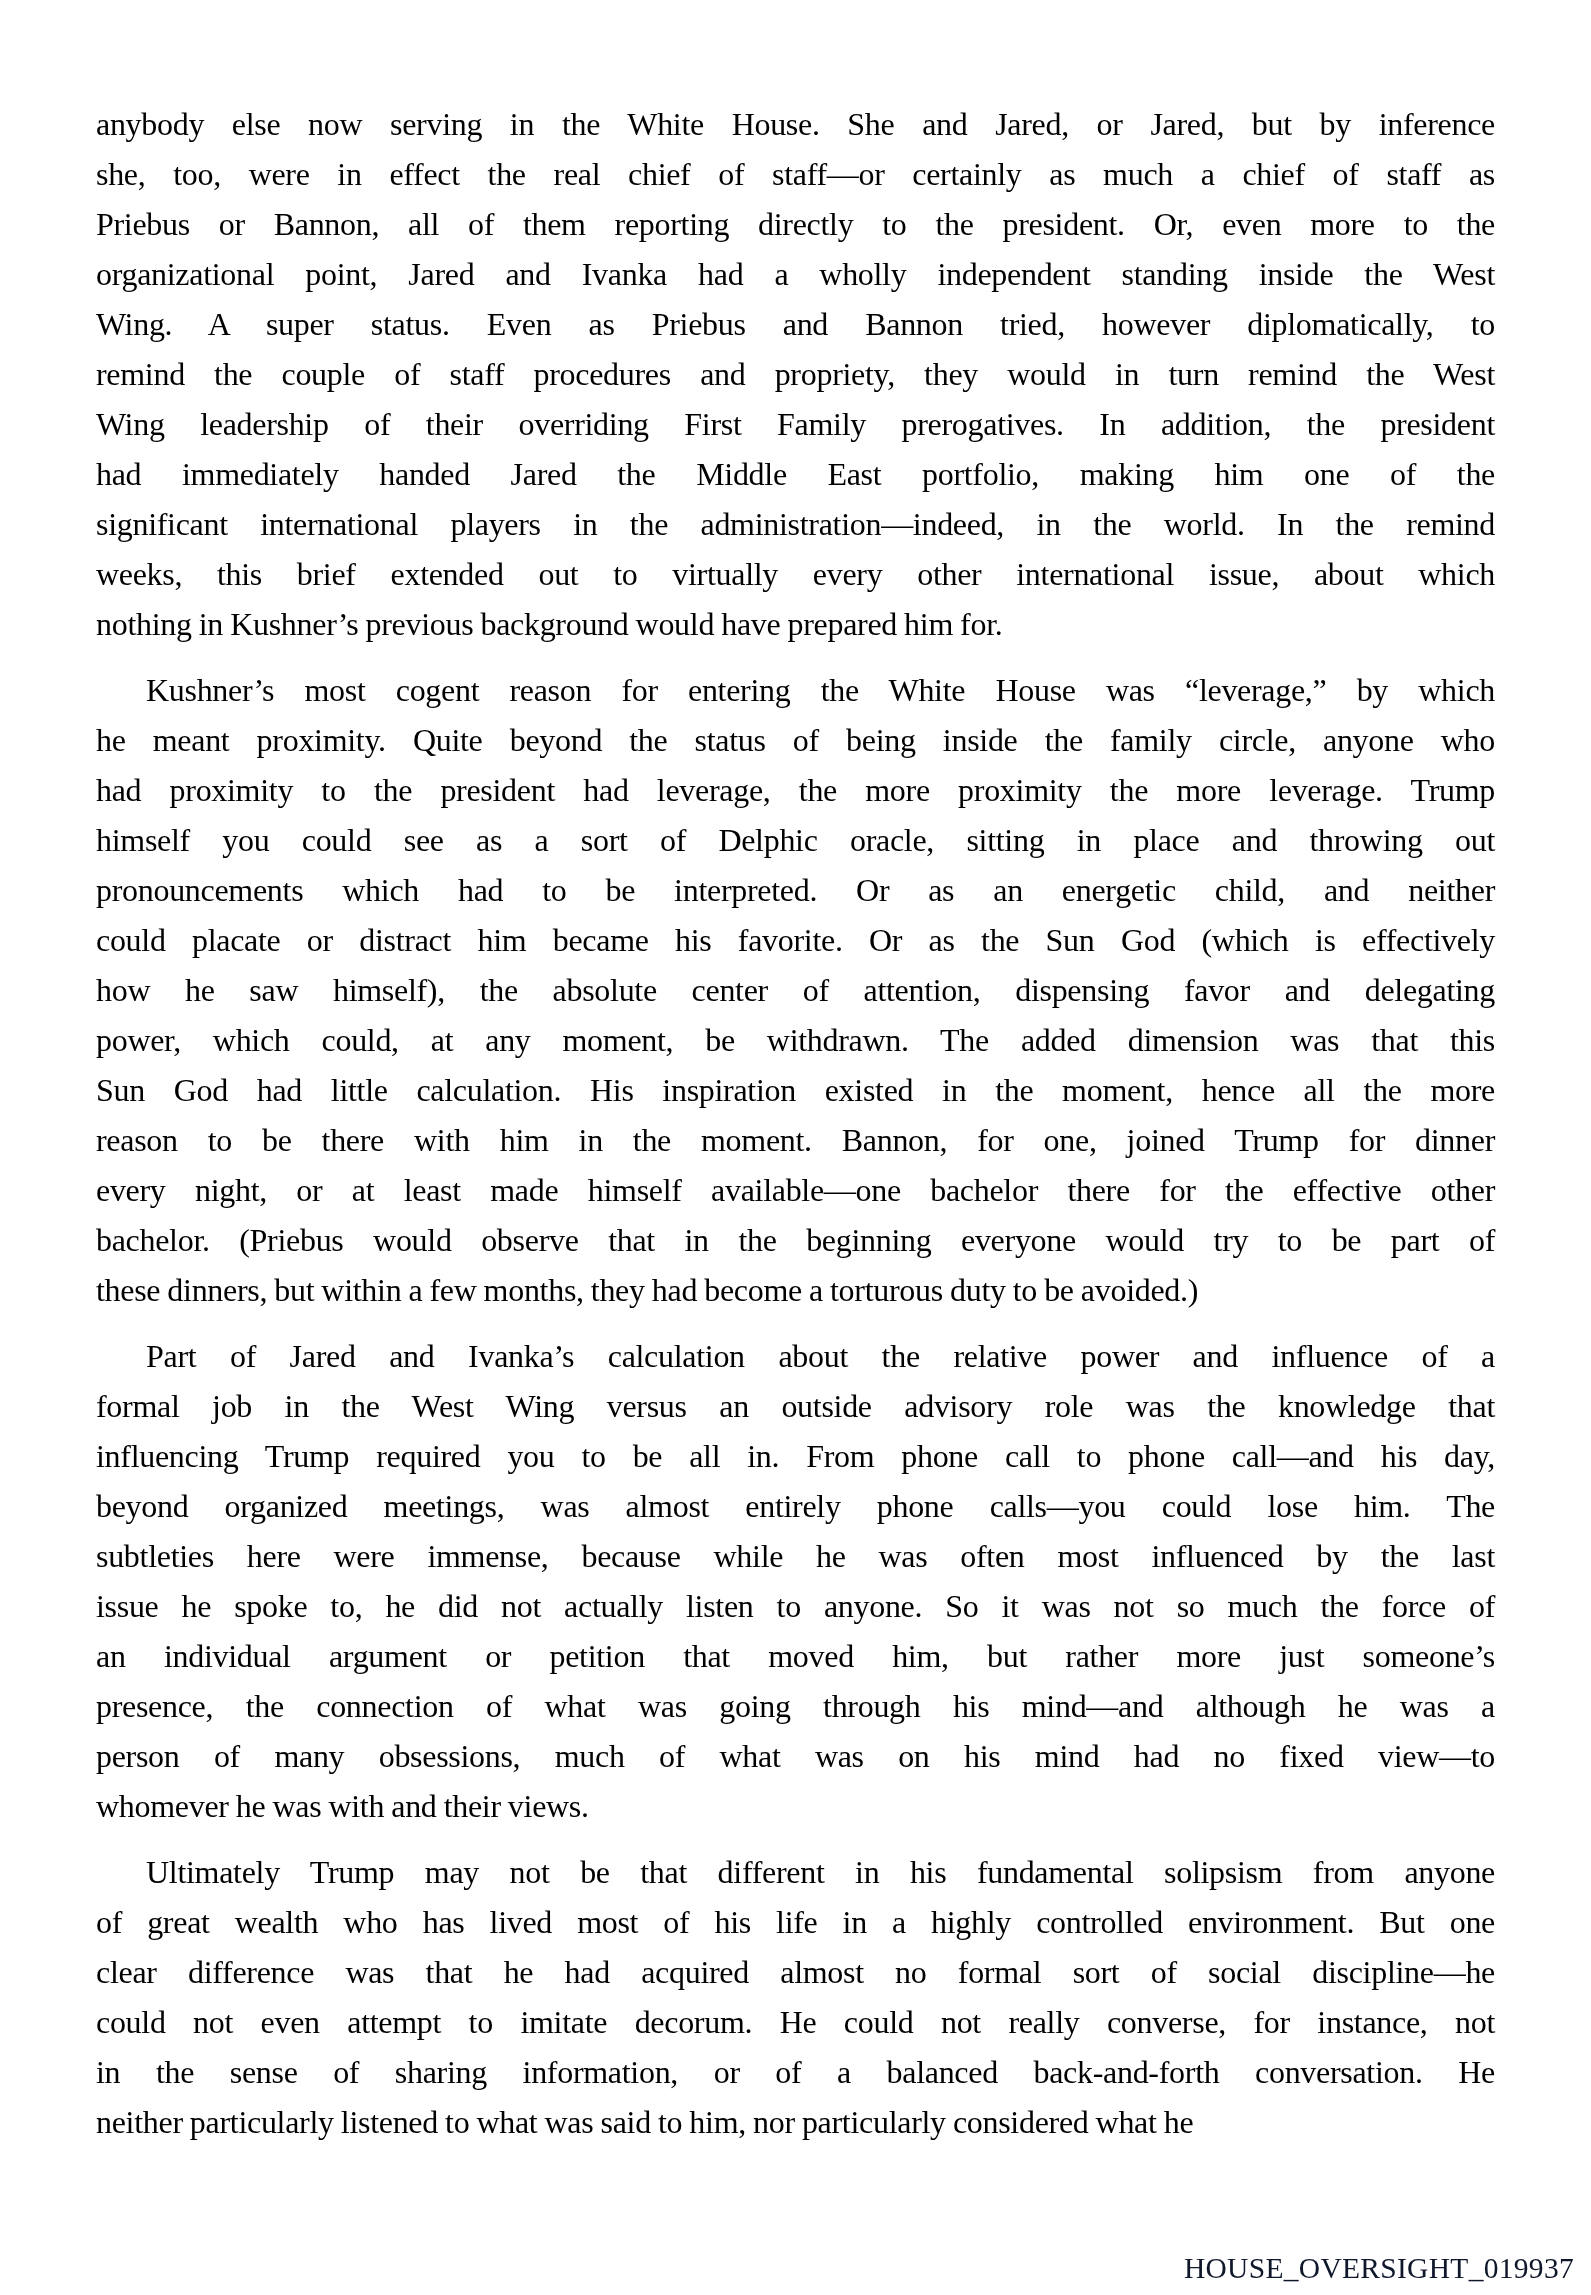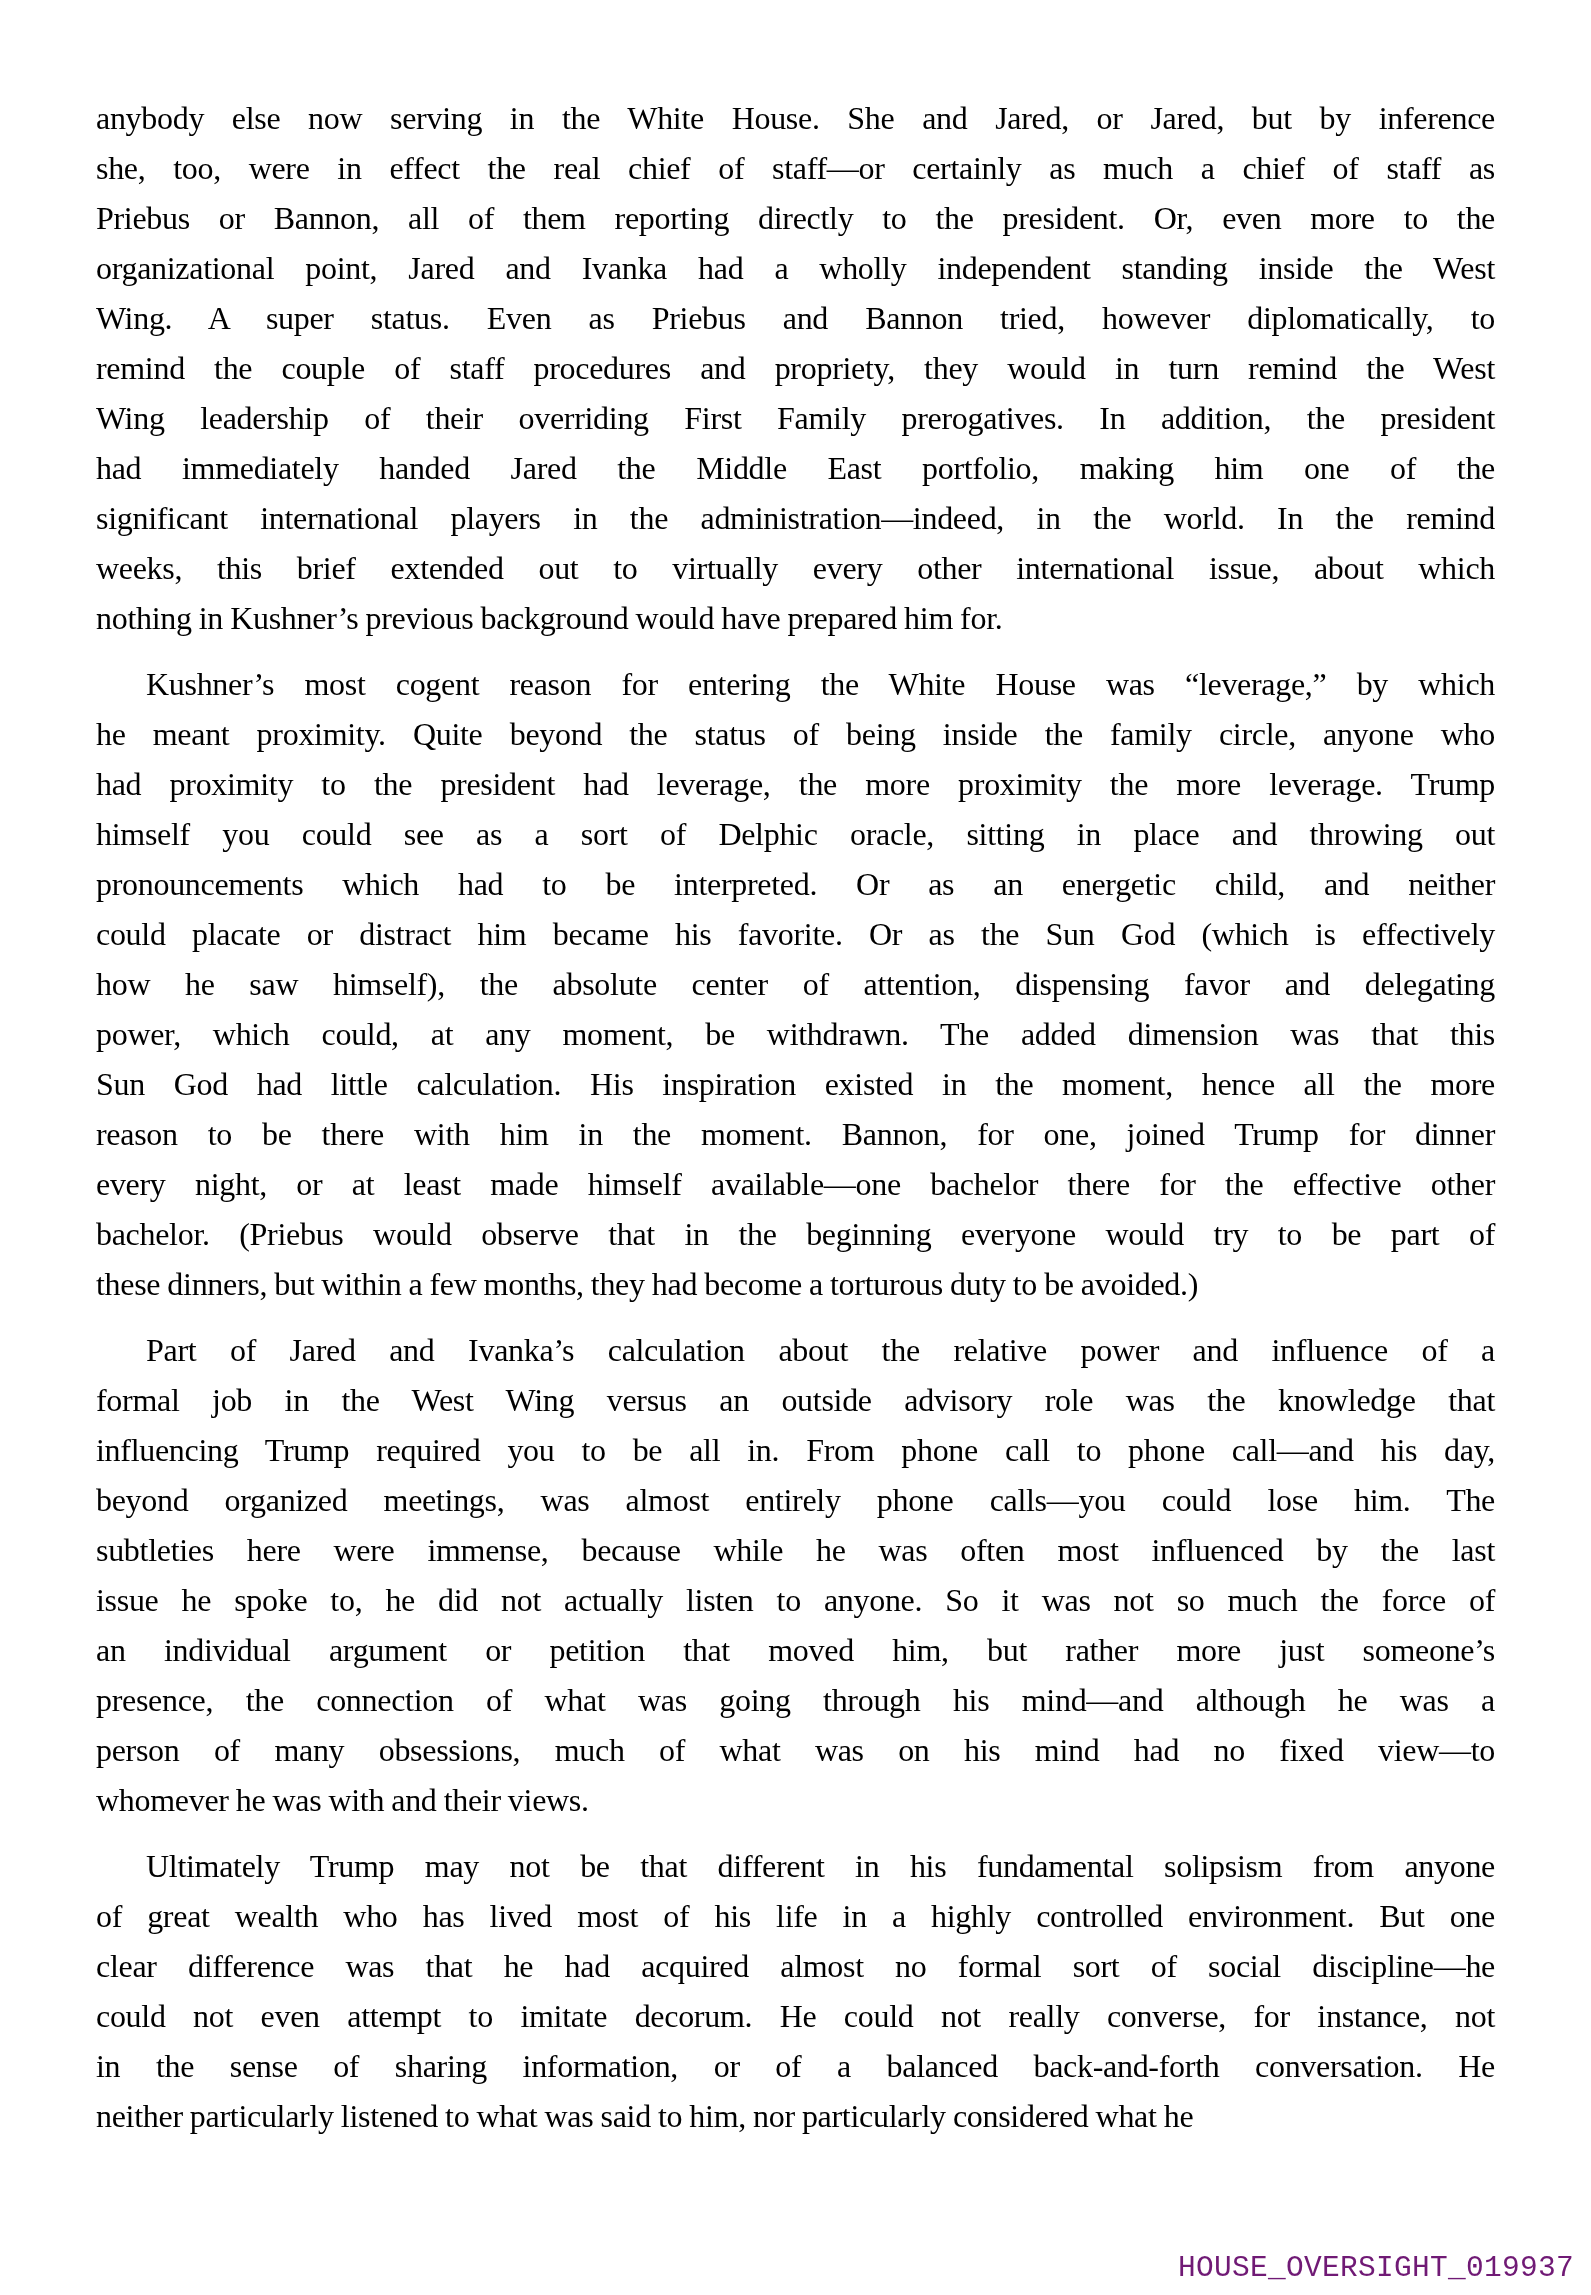--- a/index.html
+++ b/index.html
@@ -11,21 +11,21 @@
     position: relative;
     width: 1592px;
     height: 2295px;
     background: #ffffff;
     overflow: hidden;
     font-family: "Liberation Serif", "DejaVu Serif", serif;
     color: #000000;
   }
   .body-text {
     position: absolute;
-    top: 93px;
+    top: 99px;
     left: 96px;
     width: 1399px;
     font-size: 32px;
     line-height: 50px;
     letter-spacing: -0.3px;
     word-spacing: -0.6px;
   }
   .paragraph + .paragraph {
     margin-top: 16px;
   }
@@ -38,24 +38,24 @@
     text-align: left;
     text-align-last: left;
   }
   .paragraph.indent .line:first-child {
     text-indent: 50px;
   }
   .footer-stamp {
     position: absolute;
     right: 18px;
     bottom: 10.3px;
-    font-family: Liberation Mono, monospace;
+    font-family: Liberation Serif, serif;
     font-size: 29.5px;
     letter-spacing: 0.3px;
-    color: #701a75;
+    color: #0f172a;
     white-space: nowrap;
   }
 </style>
 </head>
 <body>
 
 <div class="page">
   <div class="body-text">
       <div class="paragraph">
         <div class="line">anybody else now serving in the White House. She and Jared, or Jared, but by inference</div>

